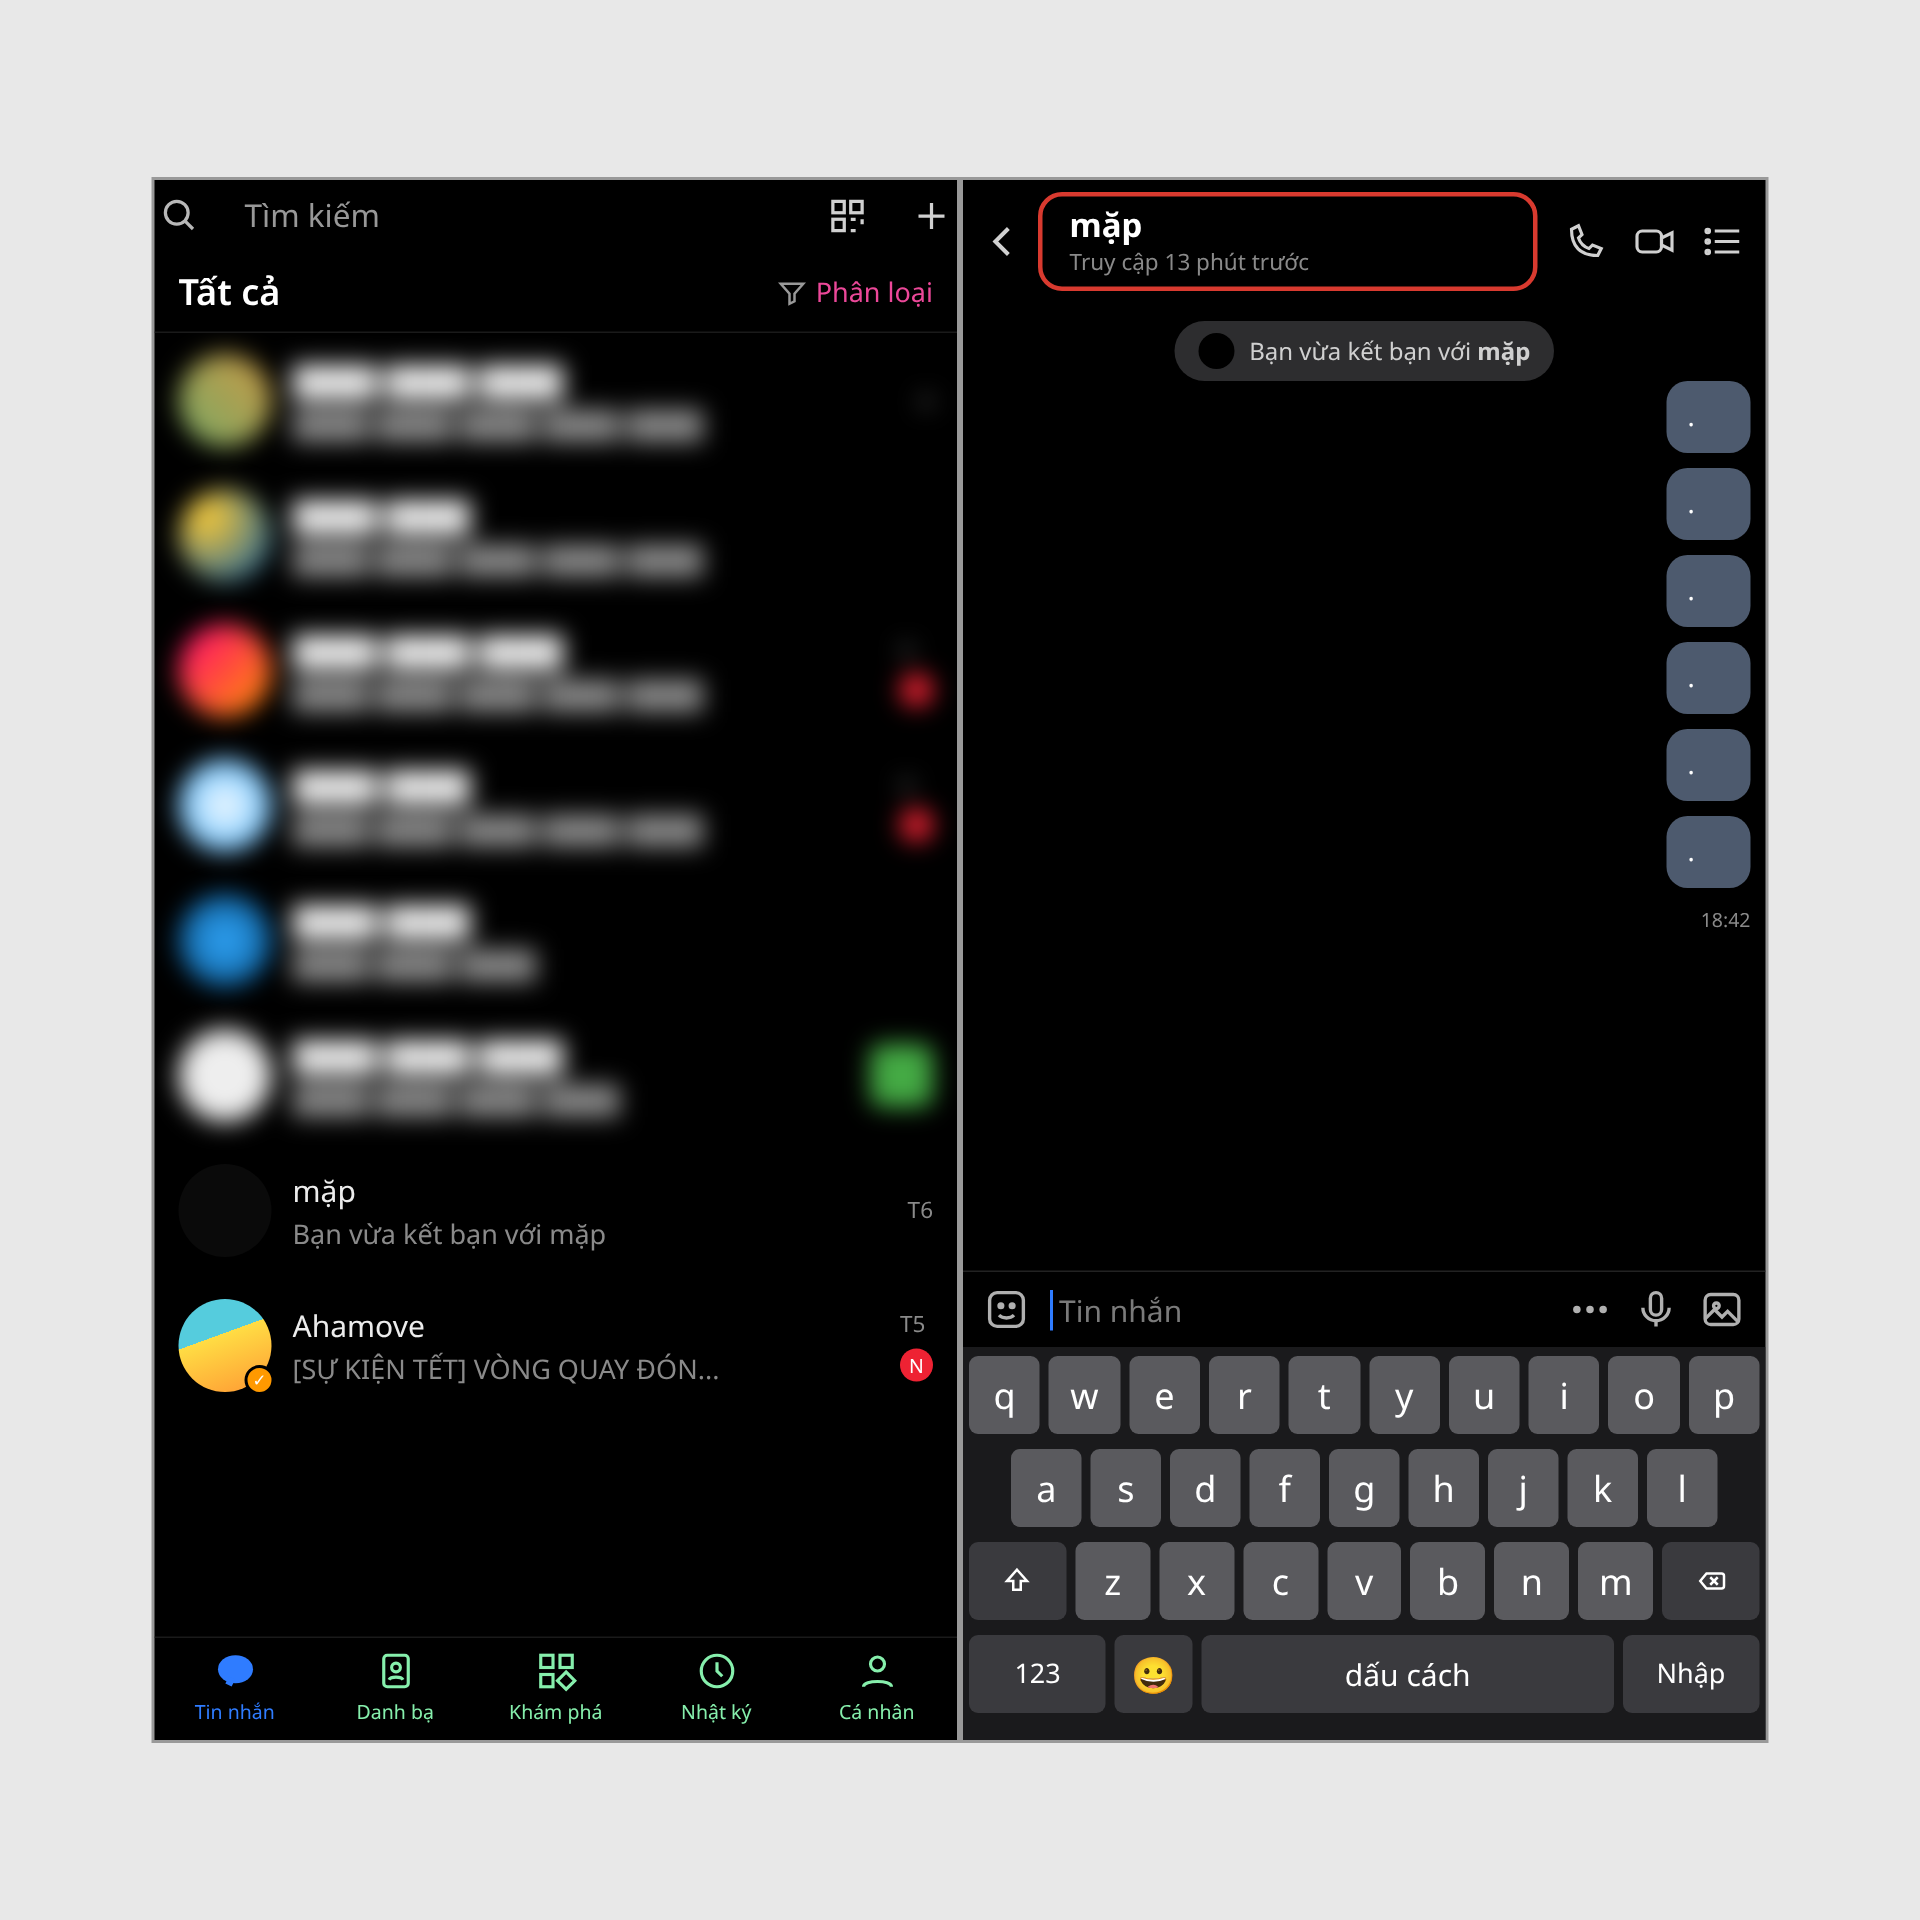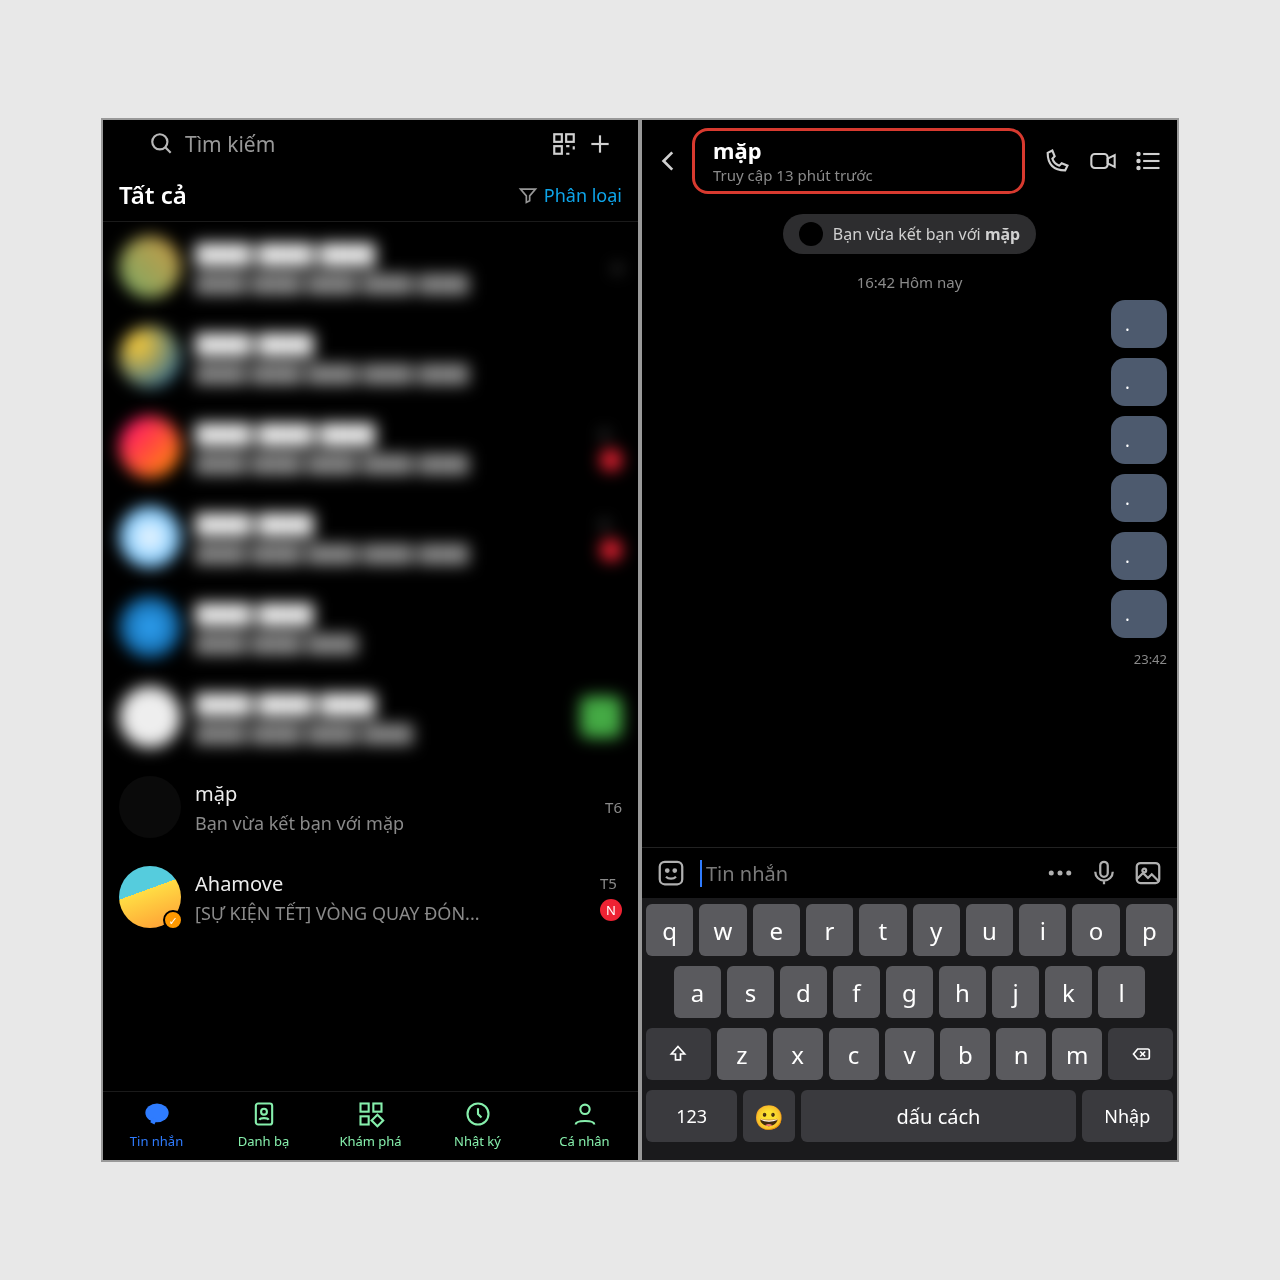--- a/index.html
+++ b/index.html
@@ -1,26 +1,26 @@
 <!DOCTYPE html>
 <html><head>
 <meta charset="utf-8">
 <style>
 *{margin:0;padding:0;box-sizing:border-box;font-family:-apple-system,system-ui,sans-serif;}
 body{background:#e8e8e8;display:flex;justify-content:center;align-items:center;width:1280px;height:1280px;}
 .wrap{display:flex;gap:4px;background:#999;padding:2px;}
 .pane{width:535px;height:1040px;background:#000;color:#fff;display:flex;flex-direction:column;overflow:hidden;position:relative;}
 
-.l-top{display:flex;align-items:center;padding:10px 25px;gap:10px;margin-left:21px;}
+.l-top{display:flex;align-items:center;padding:10px 4px;gap:30px;}
 .l-top .si{width:26px;height:26px;stroke:#b8b8b8;stroke-width:2;fill:none;}
 .l-top .sp{flex:1;color:#989898;font-size:21px;}
 .l-top .qr,.l-top .pl{width:26px;height:26px;stroke:#d0d0d0;stroke-width:2;fill:none;}
 .l-tabs{display:flex;align-items:center;padding:10px 16px;border-bottom:1px solid #1a1a1a;}
 .l-tabs .tt{font-weight:600;font-size:24px;flex:1;}
-.l-tabs .fil{display:flex;align-items:center;gap:6px;color:#0ea5e9;font-size:18px;}
+.l-tabs .fil{display:flex;align-items:center;gap:6px;color:#ec4899;font-size:18px;}
 .l-list{flex:1;overflow:hidden;}
 .row{display:flex;align-items:center;padding:14px 16px;gap:14px;}
 .av{width:62px;height:62px;border-radius:50%;flex-shrink:0;}
 .rc{flex:1;min-width:0;}
 .rn{font-size:20px;color:#ececec;overflow:hidden;text-overflow:ellipsis;white-space:nowrap;}
 .rs{font-size:18px;color:#8a8a8a;margin-top:4px;overflow:hidden;text-overflow:ellipsis;white-space:nowrap;}
 .rm{display:flex;flex-direction:column;align-items:flex-start;gap:6px;font-size:15px;color:#8a8a8a;}
 .badge{width:22px;height:22px;border-radius:11px;display:inline-block;}
 .blur{filter:blur(8px);}
 .bnav{display:flex;border-top:1px solid #1a1a1a;padding:8px 0 10px;}
@@ -232,29 +232,28 @@
           <line x1="7" y1="18" x2="21" y2="18"></line>
           <circle cx="3" cy="6" r="1"></circle>
           <circle cx="3" cy="12" r="1"></circle>
           <circle cx="3" cy="18" r="1"></circle>
         </svg>
   </div>
   <div class="pill">
     <div class="dot"></div>
     <span><span>Bạn vừa kết bạn với </span><b>mặp</b></span>
   </div>
-  <div class="ts">16:42 Hôm nay</div>
   <div class="msgs">
     <div class="bub">.</div>
     <div class="bub">.</div>
     <div class="bub">.</div>
     <div class="bub">.</div>
     <div class="bub">.</div>
     <div class="bub">.</div>
-    <div class="mt">23:42</div>
+    <div class="mt">18:42</div>
   </div>
   <div class="ibar">
     <svg class="ic" viewBox="0 0 24 24">
           <rect x="3" y="3" width="18" height="18" rx="4"></rect>
           <circle cx="9" cy="10" r="1" fill="#b0b0b0"></circle>
           <circle cx="15" cy="10" r="1" fill="#b0b0b0"></circle>
           <path d="M8 15c2 2 6 2 8 0"></path>
         </svg>
     <div class="ip">Tin nhắn</div>
     <svg class="ic" viewBox="0 0 24 24">

